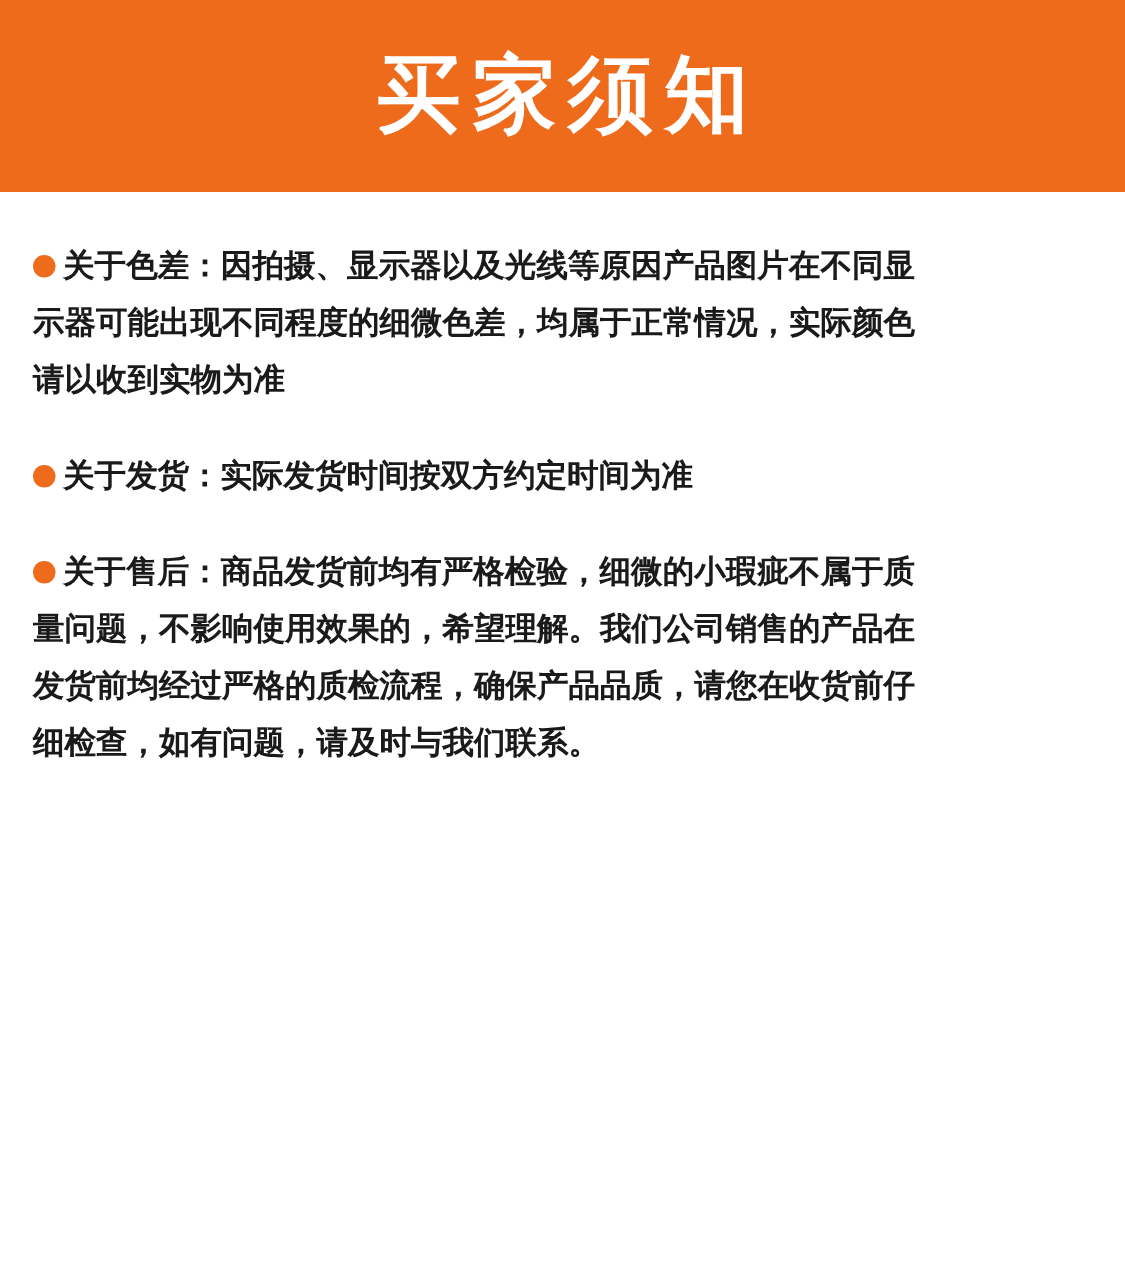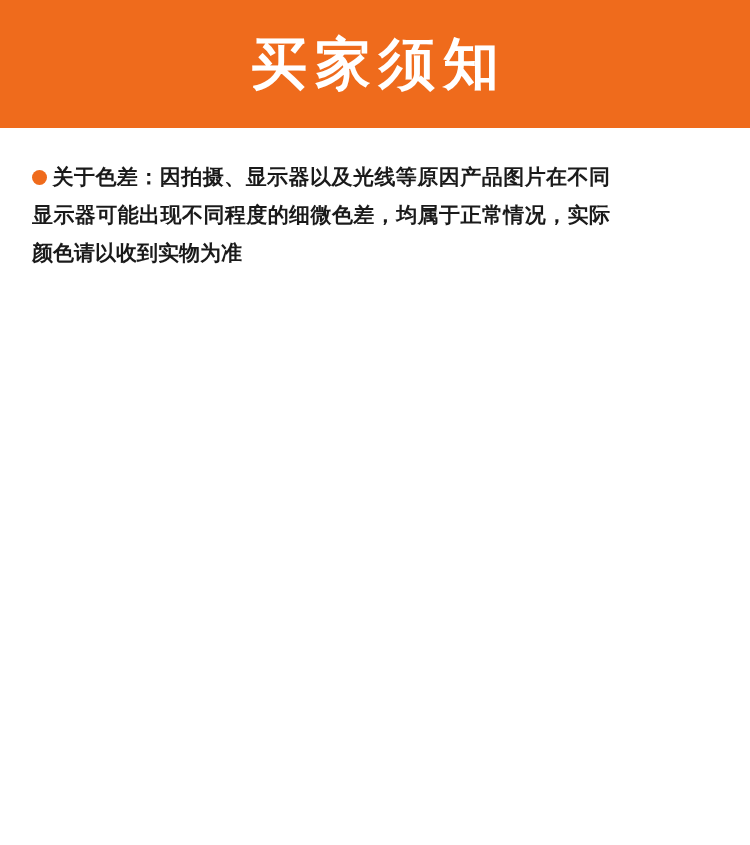--- a/index.html
+++ b/index.html
@@ -31,21 +31,21 @@
   .banner-title {
     color: #ffffff;
     font-size: 56px;
     font-weight: bold;
     letter-spacing: 8px;
     line-height: 1;
     text-indent: 8px;
     font-family: "DejaVu Sans", "Liberation Sans", sans-serif;
   }
   .content {
-    padding: 30px 22px 0 32px;
+    padding: 30px 22px 0 22px;
     box-sizing: border-box;
   }
   .item {
     margin-bottom: 26px;
     position: relative;
   }
   .item:last-child {
     margin-bottom: 0;
   }
   .para {
@@ -82,17 +82,23 @@
     <div class="banner-title">买家须知</div>
   </div>
 
   <div class="content">
 
     <div class="item">
       <p class="para"><span class="bullet" style="background: rgb(239, 107, 28);"></span><span class="label">关于色差：</span><span class="body-text">因拍摄、显示器以及光线等原因产品图片在不同显示器可能出现不同程度的细微色差，均属于正常情况，实际颜色请以收到实物为准</span></p>
     </div>
 
 
+    <div class="item">
+      <p class="para"><span class="bullet" style="background: rgb(239, 107, 28);"></span><span class="label">关于发货：</span><span class="body-text">实际发货时间按双方约定时间为准</span></p>
+    </div>
 
 
+    <div class="item">
+      <p class="para"><span class="bullet" style="background: rgb(239, 107, 28);"></span><span class="label">关于售后：</span><span class="body-text">商品发货前均有严格检验，细微的小瑕疵不属于质量问题，不影响使用效果的，希望理解。我们公司销售的产品在发货前均经过严格的质检流程，确保产品品质，请您在收货前仔细检查，如有问题，请及时与我们联系。</span></p>
+    </div>
 
   </div>
 </div>
 
 </body></html>

